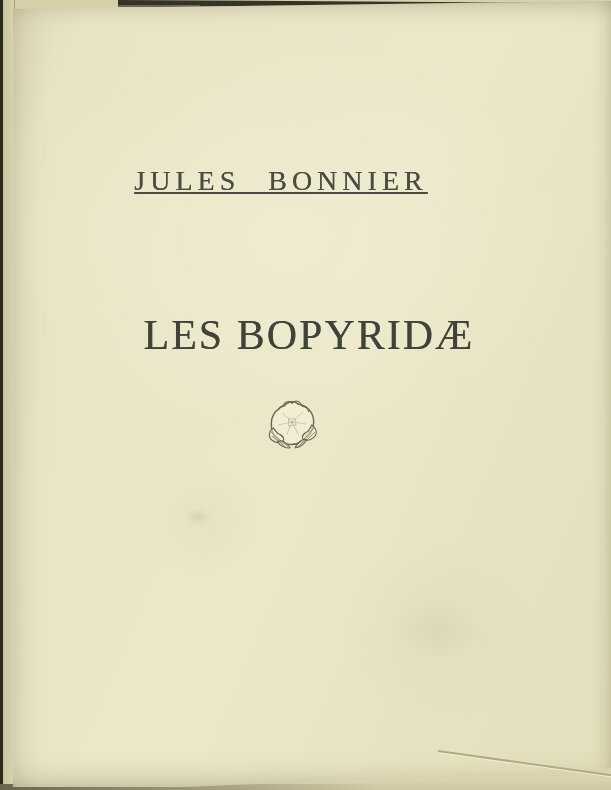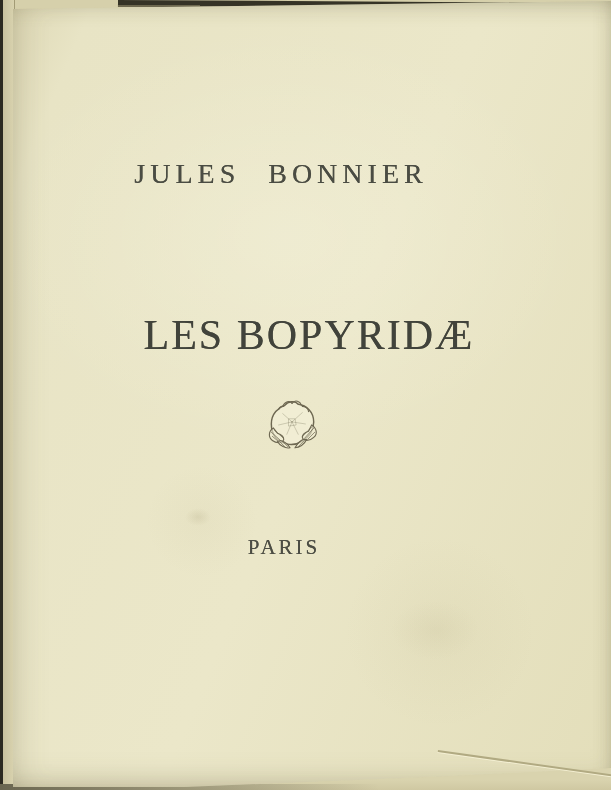--- a/index.html
+++ b/index.html
@@ -48,21 +48,21 @@
   }
   
   .corner-curl-line{
     position:absolute;z-index:3;left:438px;top:750px;width:190px;height:2px;
     background:#b1aa82;box-shadow:0 1px 0 rgba(246,242,214,.9);
     transform:rotate(8deg);transform-origin:left top;
   }
   
   .line{position:absolute;left:0;text-align:center;white-space:nowrap;
         text-shadow:0 0 .5px rgba(58,58,46,.75);}
-  .author{top:158px;width:562px;font-size:28px;letter-spacing:5px;word-spacing:16px;color:#4a4c43;}
+  .author{top:165px;width:562px;font-size:28px;letter-spacing:5px;word-spacing:16px;color:#4a4c43;text-decoration:underline;}
   .title-line1{top:243px;width:566px;font-size:27px;letter-spacing:2px;color:#4b4c43;}
   .title-line2{top:270px;width:566px;font-size:27px;letter-spacing:1px;color:#4b4c43;}
   .main-title{top:311px;width:618px;font-size:42px;letter-spacing:2px;color:#41433b;}
   .imprint-city{top:535px;width:568px;font-size:21px;letter-spacing:3px;color:#4c4d44;}
   .imprint-year{top:557px;width:568px;font-size:19px;letter-spacing:2px;color:#4c4d44;}
   .emblem{position:absolute;top:394px;left:261px;width:62px;height:62px;}
   .stain-a{position:absolute;top:508px;left:185px;width:26px;height:18px;border-radius:50%;
            background:radial-gradient(rgba(140,128,86,.14),rgba(140,128,86,0) 70%);}
   .stain-b{position:absolute;top:600px;left:390px;width:90px;height:60px;border-radius:50%;
            background:radial-gradient(rgba(150,138,95,.07),rgba(150,138,95,0) 70%);}
@@ -134,19 +134,18 @@
             </g>
           <path d="M44,44 C42,49 37,52 33,52 C35,48 38,45 41,44 Z" fill="rgba(240,236,210,.6)"></path>
           <g stroke-width=".7">
               <path d="M42,45 L36,51"></path>
               <path d="M40,44 L34,50"></path>
             </g>
         </g>
       </svg>
     </div>
 
-    <div class="line imprint-city">PARIS</div>
 
   </div>
 
   <div class="corner-curl-line"></div>
 
 </div>
 
 </body></html>

